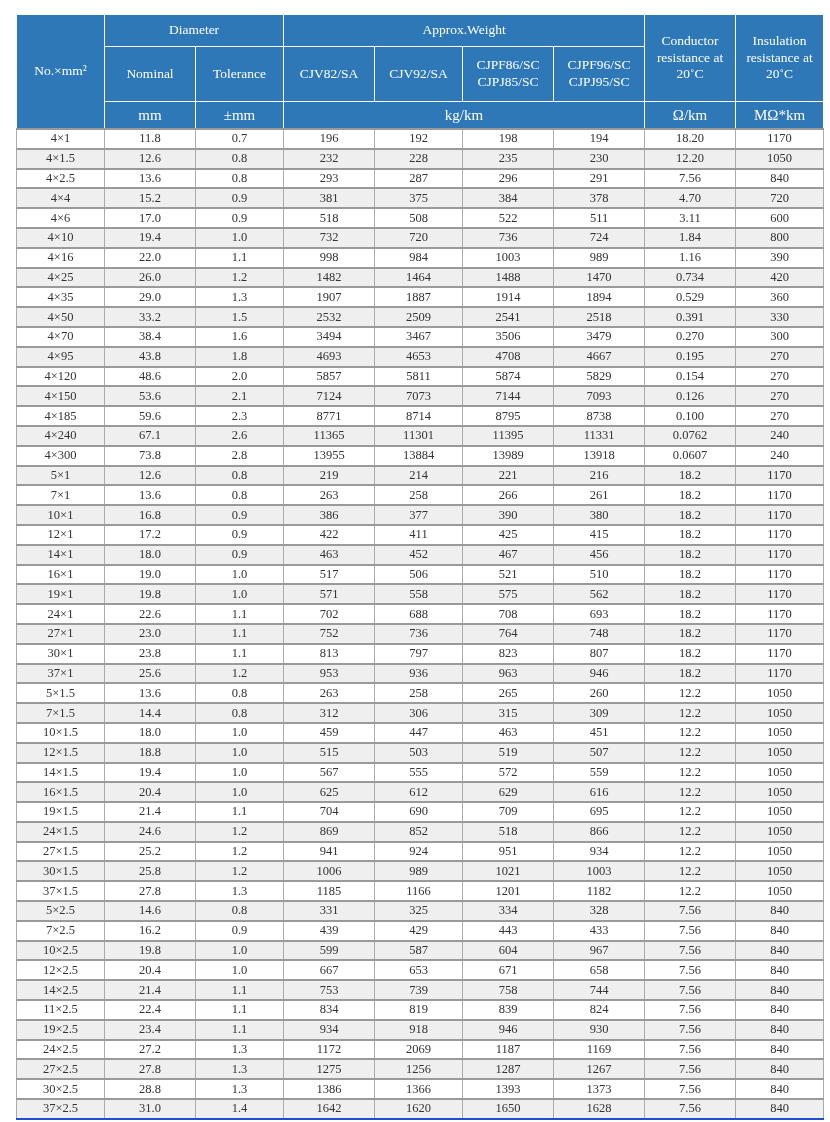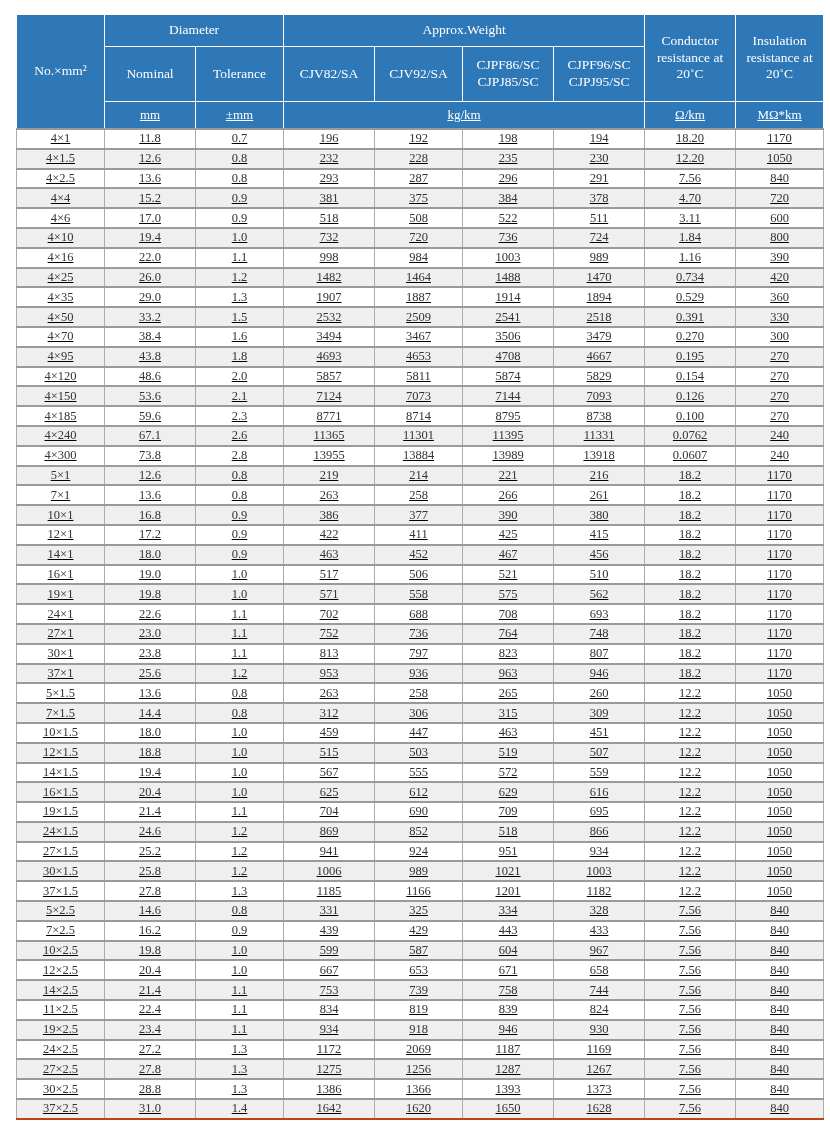--- a/index.html
+++ b/index.html
@@ -23,36 +23,36 @@
     font-weight: normal;
     border: 1px solid #ffffff;
     padding: 1px 2px;
     text-align: center;
     vertical-align: middle;
     font-size: 13.5px;
     line-height: 1.25;
   }
   tr.h1 th { height: 29px; }
   tr.h2 th { height: 52px; }
-  tr.h3 th { height: 24px; font-size: 13px; text-decoration: underline; }
+  tr.h3 th { height: 24px; font-size: 15px; }
   th.model { white-space: pre-line; }
   
   tbody td {
     height: 17.8px;
     padding: 0 2px;
     text-align: center;
     vertical-align: middle;
     font-size: 12.5px;
     color: #333333;
     border-left: 1px solid #ababab;
     border-right: 1px solid #ababab;
     border-top: 2px solid #9a9a9a;
   }
-  tbody tr:last-child td { border-bottom: 2px solid #c2410c; }
-  tbody tr { background: #ffffff; text-decoration: underline; }
+  tbody tr:last-child td { border-bottom: 2px solid #1d4ed8; }
+  tbody tr { background: #ffffff; }
   tbody tr:nth-child(even) { background: #efefef; }
 </style>
 </head>
 <body>
 
 <table class="spec">
   <colgroup>
     <col style="width:88px">
       <col style="width:91px">
       <col style="width:88px">

